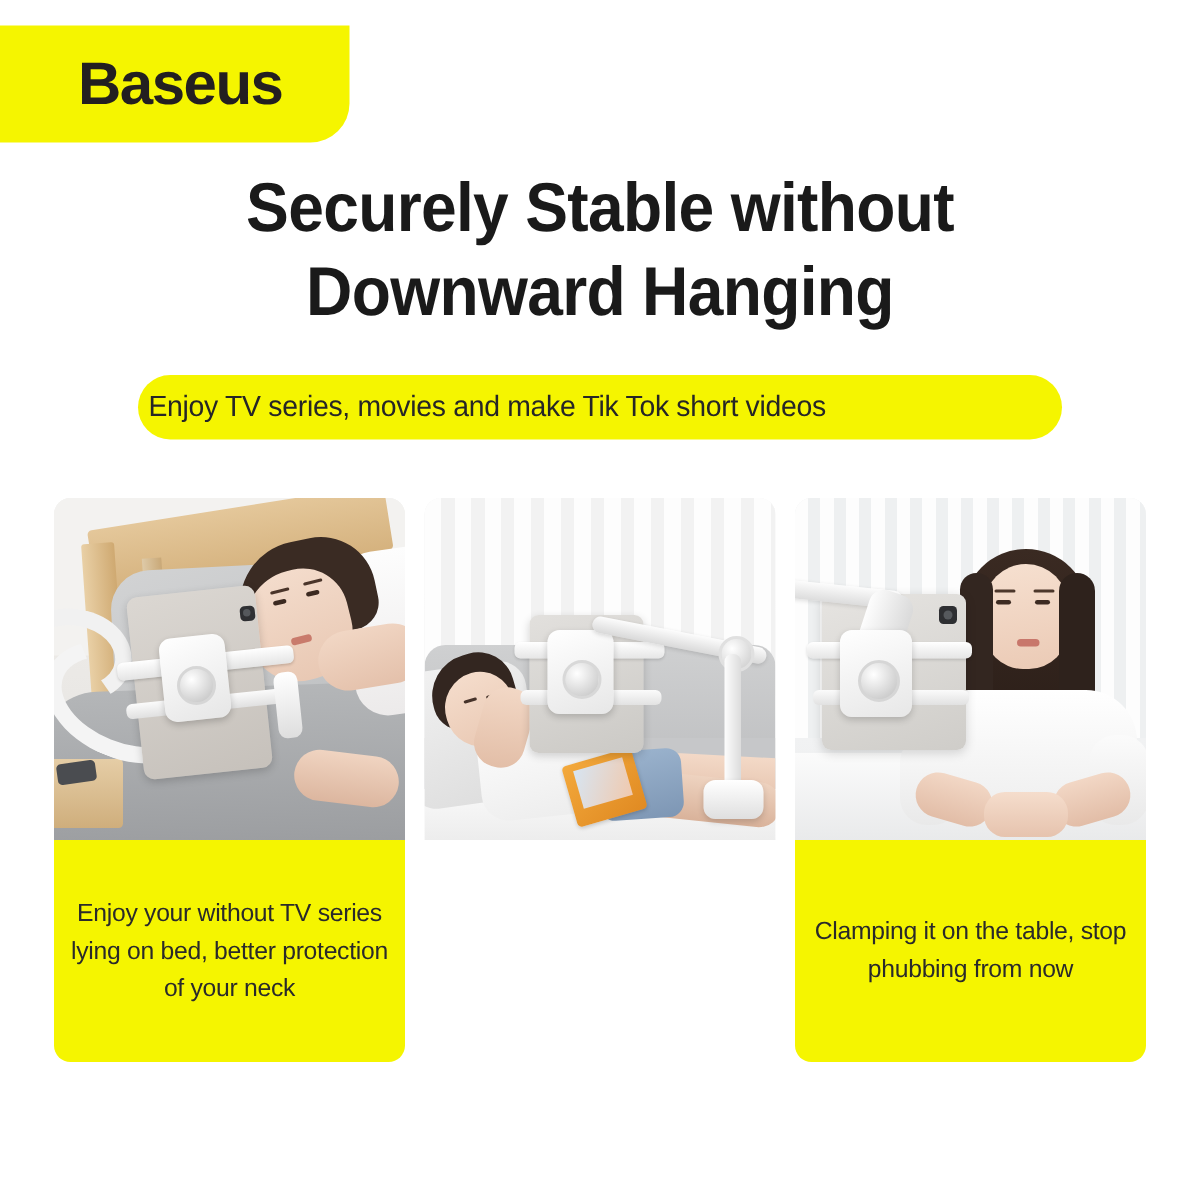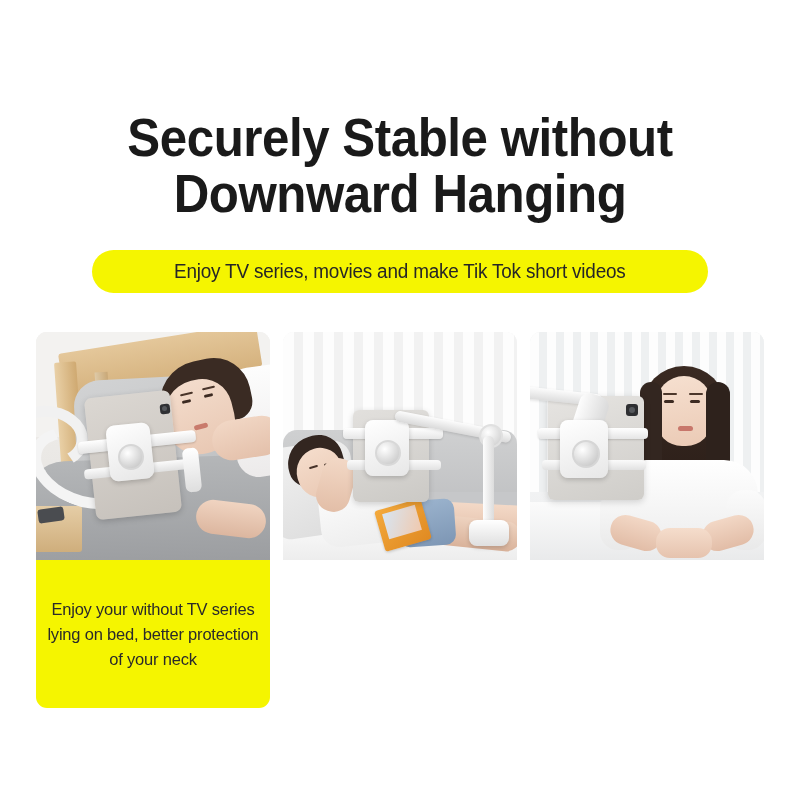--- a/index.html
+++ b/index.html
@@ -25,33 +25,33 @@
     font-weight:bold; font-size:40px; letter-spacing:-1px;
     color:#231f20; line-height:1;
   }
 
   
   .headline {
     position:absolute; left:0; top:110px; width:800px;
     text-align:center;
     font-family:"Liberation Sans Narrow","Liberation Sans", sans-serif;
     font-weight:bold;
-    font-size:53px; line-height:56px;
+    font-size:46px; line-height:56px;
     letter-spacing:-0.5px;
     color:#1a1a1a;
   }
   .headline .l1, .headline .l2 { display:block; transform:scaleX(0.93); }
 
   
   .subtitle-pill {
     position:absolute; left:92px; top:250px;
     width:616px; height:43px;
     background:var(--brand);
     border-radius:22px;
-    display:flex; align-items:center; justify-content:center;
+    display:flex; align-items:center; justify-content:flex-start;
   }
   .subtitle-text {
     font-size:19.5px; color:#262626; letter-spacing:-0.2px;
     transform:scaleX(0.97);
   }
 
   
   .panels {
     position:absolute; left:36px; top:332px;
     width:728px; height:376px;
@@ -282,20 +282,23 @@
   .p3-hub { position:absolute; left:30px; top:88px; width:48px; height:58px; background:linear-gradient(160deg,#fff,#e7e7e7); border-radius:8px; box-shadow:0 2px 5px rgba(0,0,0,.18); }
   .p3-knob { position:absolute; left:42px; top:108px; width:24px; height:24px; background:radial-gradient(circle at 35% 32%,#fff,#bdbdbd); border-radius:50%; border:2px solid #d6d6d6; }
   .p3-armseg { position:absolute; left:-14px; top:58px; width:86px; height:12px; background:linear-gradient(180deg,#fcfcfc,#dcdcdc); border-radius:6px; transform:rotate(6deg); box-shadow:0 1px 3px rgba(0,0,0,.12); }
   .p3-armseg2 { position:absolute; left:44px; top:62px; width:30px; height:52px; background:linear-gradient(90deg,#fdfdfd,#dadada); border-radius:10px; transform:rotate(18deg); }
 </style>
 </head>
 <body>
 
 <div class="page" style="--brand:#F5F500;">
 
+  <div class="brand-badge">
+    <div class="brand-wordmark">Baseus</div>
+  </div>
 
   <div class="headline">
     <span class="l1">Securely Stable without</span>
     <span class="l2">Downward Hanging</span>
   </div>
 
   <div class="subtitle-pill">
     <span class="subtitle-text">Enjoy TV series, movies and make Tik Tok short videos</span>
   </div>
 
@@ -393,16 +396,19 @@
         <div class="p3-tablet"></div>
         <div class="p3-cam"></div>
         <div class="p3-camdot"></div>
         <div class="p3-bar1"></div>
         <div class="p3-bar2"></div>
         <div class="p3-armseg"></div>
         <div class="p3-armseg2"></div>
         <div class="p3-hub"></div>
         <div class="p3-knob"></div>
       </div>
+      <div class="caption">
+        <span class="caption-text">Clamping it on the table, stop phubbing from now</span>
+      </div>
     </div>
 
   </div>
 </div>
 
 </body></html>

